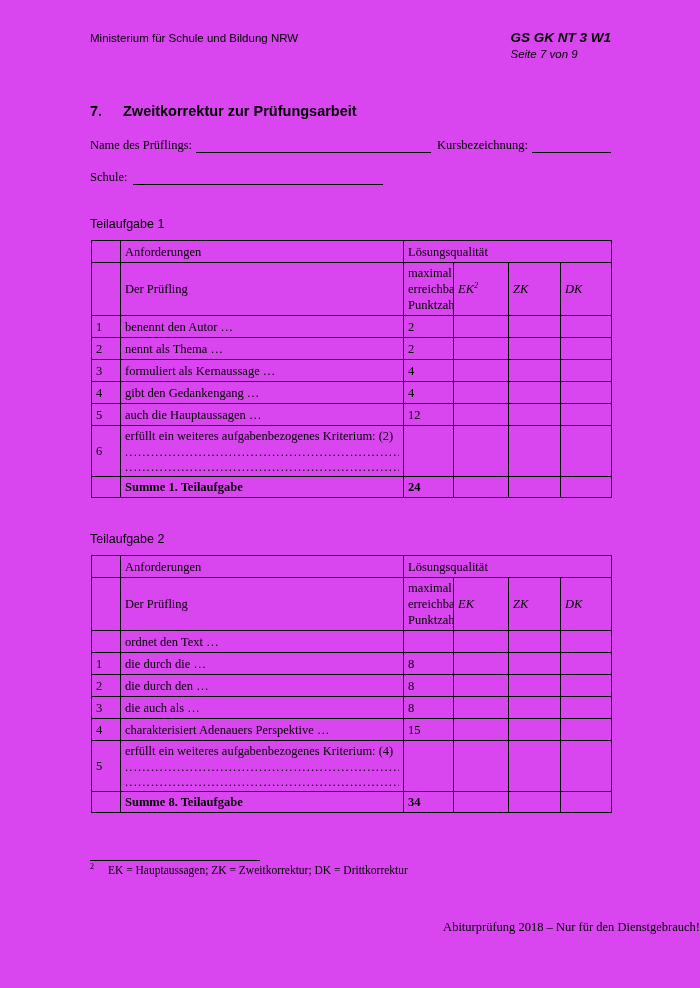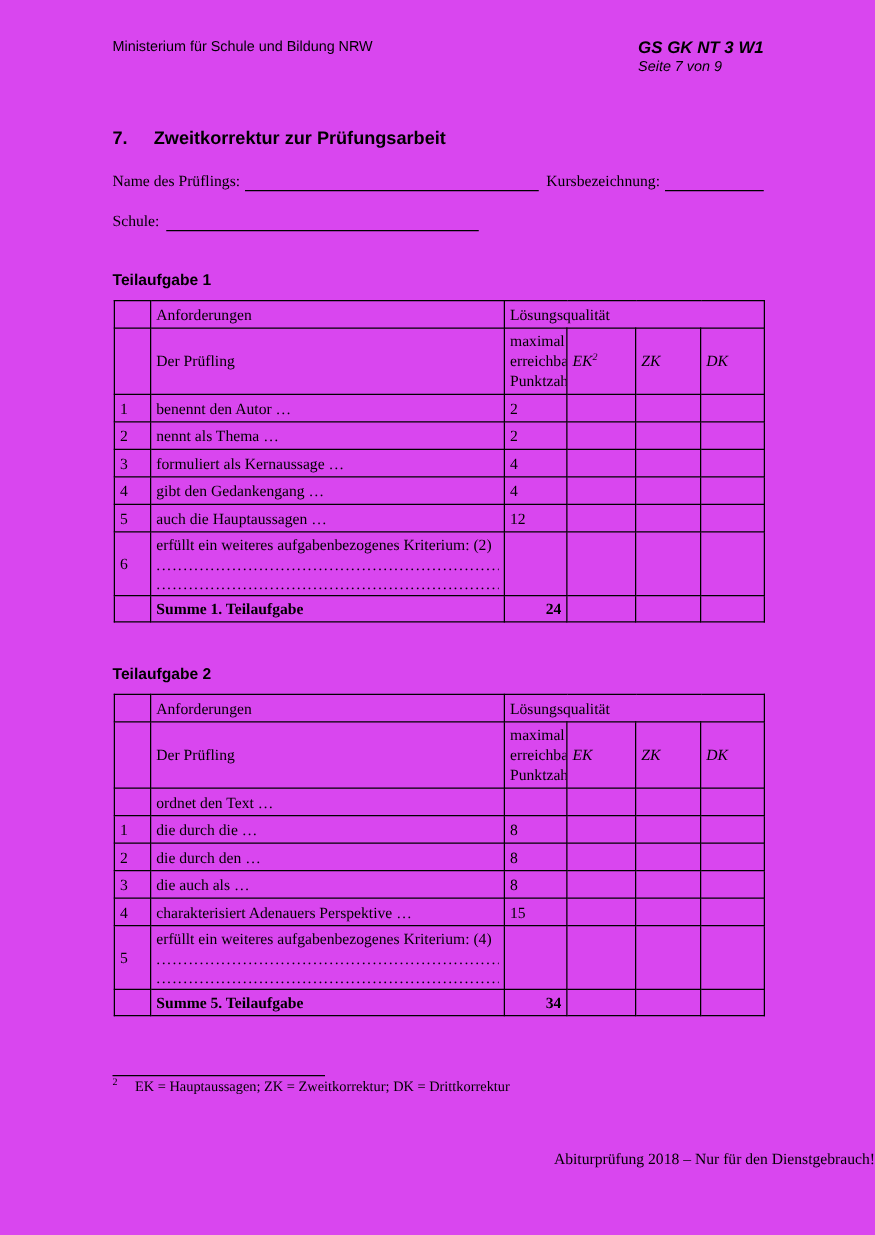--- a/index.html
+++ b/index.html
@@ -25,38 +25,38 @@
   .doc-title{display:flex;margin-top:42px;font-family:"Liberation Sans",sans-serif;font-weight:bold;font-size:14.5px;}
   .doc-title .num{width:33px;}
   
   .fieldline{display:flex;align-items:flex-end;margin-top:16px;height:18px;white-space:nowrap;}
   .blank{display:inline-block;border-bottom:1px solid #000;height:15px;}
   .blank.grow{flex:1;margin:0 6px 0 4px;}
   .blank.kurs{width:79px;margin-left:4px;}
   .blank.schule{width:250px;margin-left:5px;}
   .fieldline.second{margin-top:14px;}
   
-  .section-heading{font-family:"Liberation Sans",sans-serif;font-weight:bold;font-size:12.5px;margin-top:34px;margin-bottom:9px;}
+  .section-heading{font-family:"Liberation Sans",sans-serif;font-weight:normal;font-size:12.5px;margin-top:34px;margin-bottom:9px;}
   .section-heading.first{margin-top:32px;}
   
   table.eval{border-collapse:collapse;width:521px;margin-left:1px;table-layout:fixed;}
   table.eval td,table.eval th{border:1px solid #000;padding:2px 4px;vertical-align:middle;font-size:12.5px;font-weight:normal;text-align:left;line-height:16px;overflow:hidden;}
   .col-num{width:29px;}  .col-text{width:283px;}  .col-max{width:50px;}
   .col-ek{width:55px;}   .col-zk{width:52px;}     .col-dk{width:51px;}
   th.h-anf{font-weight:bold;height:17px;}
   th.h-lq{font-weight:bold;text-align:center;margin-left:31px;}
   th.h-pruefling{font-weight:bold;text-align:center;height:25px;}
   th.h-max{font-weight:bold;text-align:center;font-size:7.5px;line-height:8.5px;padding:2px 1px;}
   th.h-score{font-weight:bold;text-align:center;font-size:12.5px;font-style:italic;}
   td.c-num{text-align:center;height:17px;}
   td.c-max{text-align:center;}
   td.c-text div{line-height:16px;}
   .dots{letter-spacing:1.2px;white-space:nowrap;overflow:hidden;height:15px;}
   tr.sum-row td{font-weight:bold;height:16px;}
-  tr.sum-row td.c-max{text-align:right;margin-top:25px;}
+  tr.sum-row td.c-max{text-align:left;margin-top:25px;}
   sup{font-size:8px;vertical-align:super;line-height:0;}
   
   .footnote{position:absolute;left:90px;top:860px;width:520px;}
   .footnote .rule{width:170px;border-top:1.4px solid #000;margin-bottom:3px;}
   .footnote .fn-text{font-size:11.5px;}
   .footnote .fn-text sup{margin-right:14px;}
   .page-footer{position:absolute;left:0;width:700px;top:920px;text-align:right;font-size:12.5px;}
 </style>
 </head>
 <body>
@@ -283,21 +283,21 @@
             </td>
             <td class="c-max"></td>
             <td></td>
             <td></td>
             <td></td>
           </tr>
         </tbody>
       <tbody>
         <tr class="sum-row">
           <td></td>
-          <td>Summe 5. Teilaufgabe</td>
+          <td>Summe 8. Teilaufgabe</td>
           <td class="c-max">34</td>
           <td></td>
           <td></td>
           <td></td>
         </tr>
       </tbody>
     </table>
 
   </div>
 

